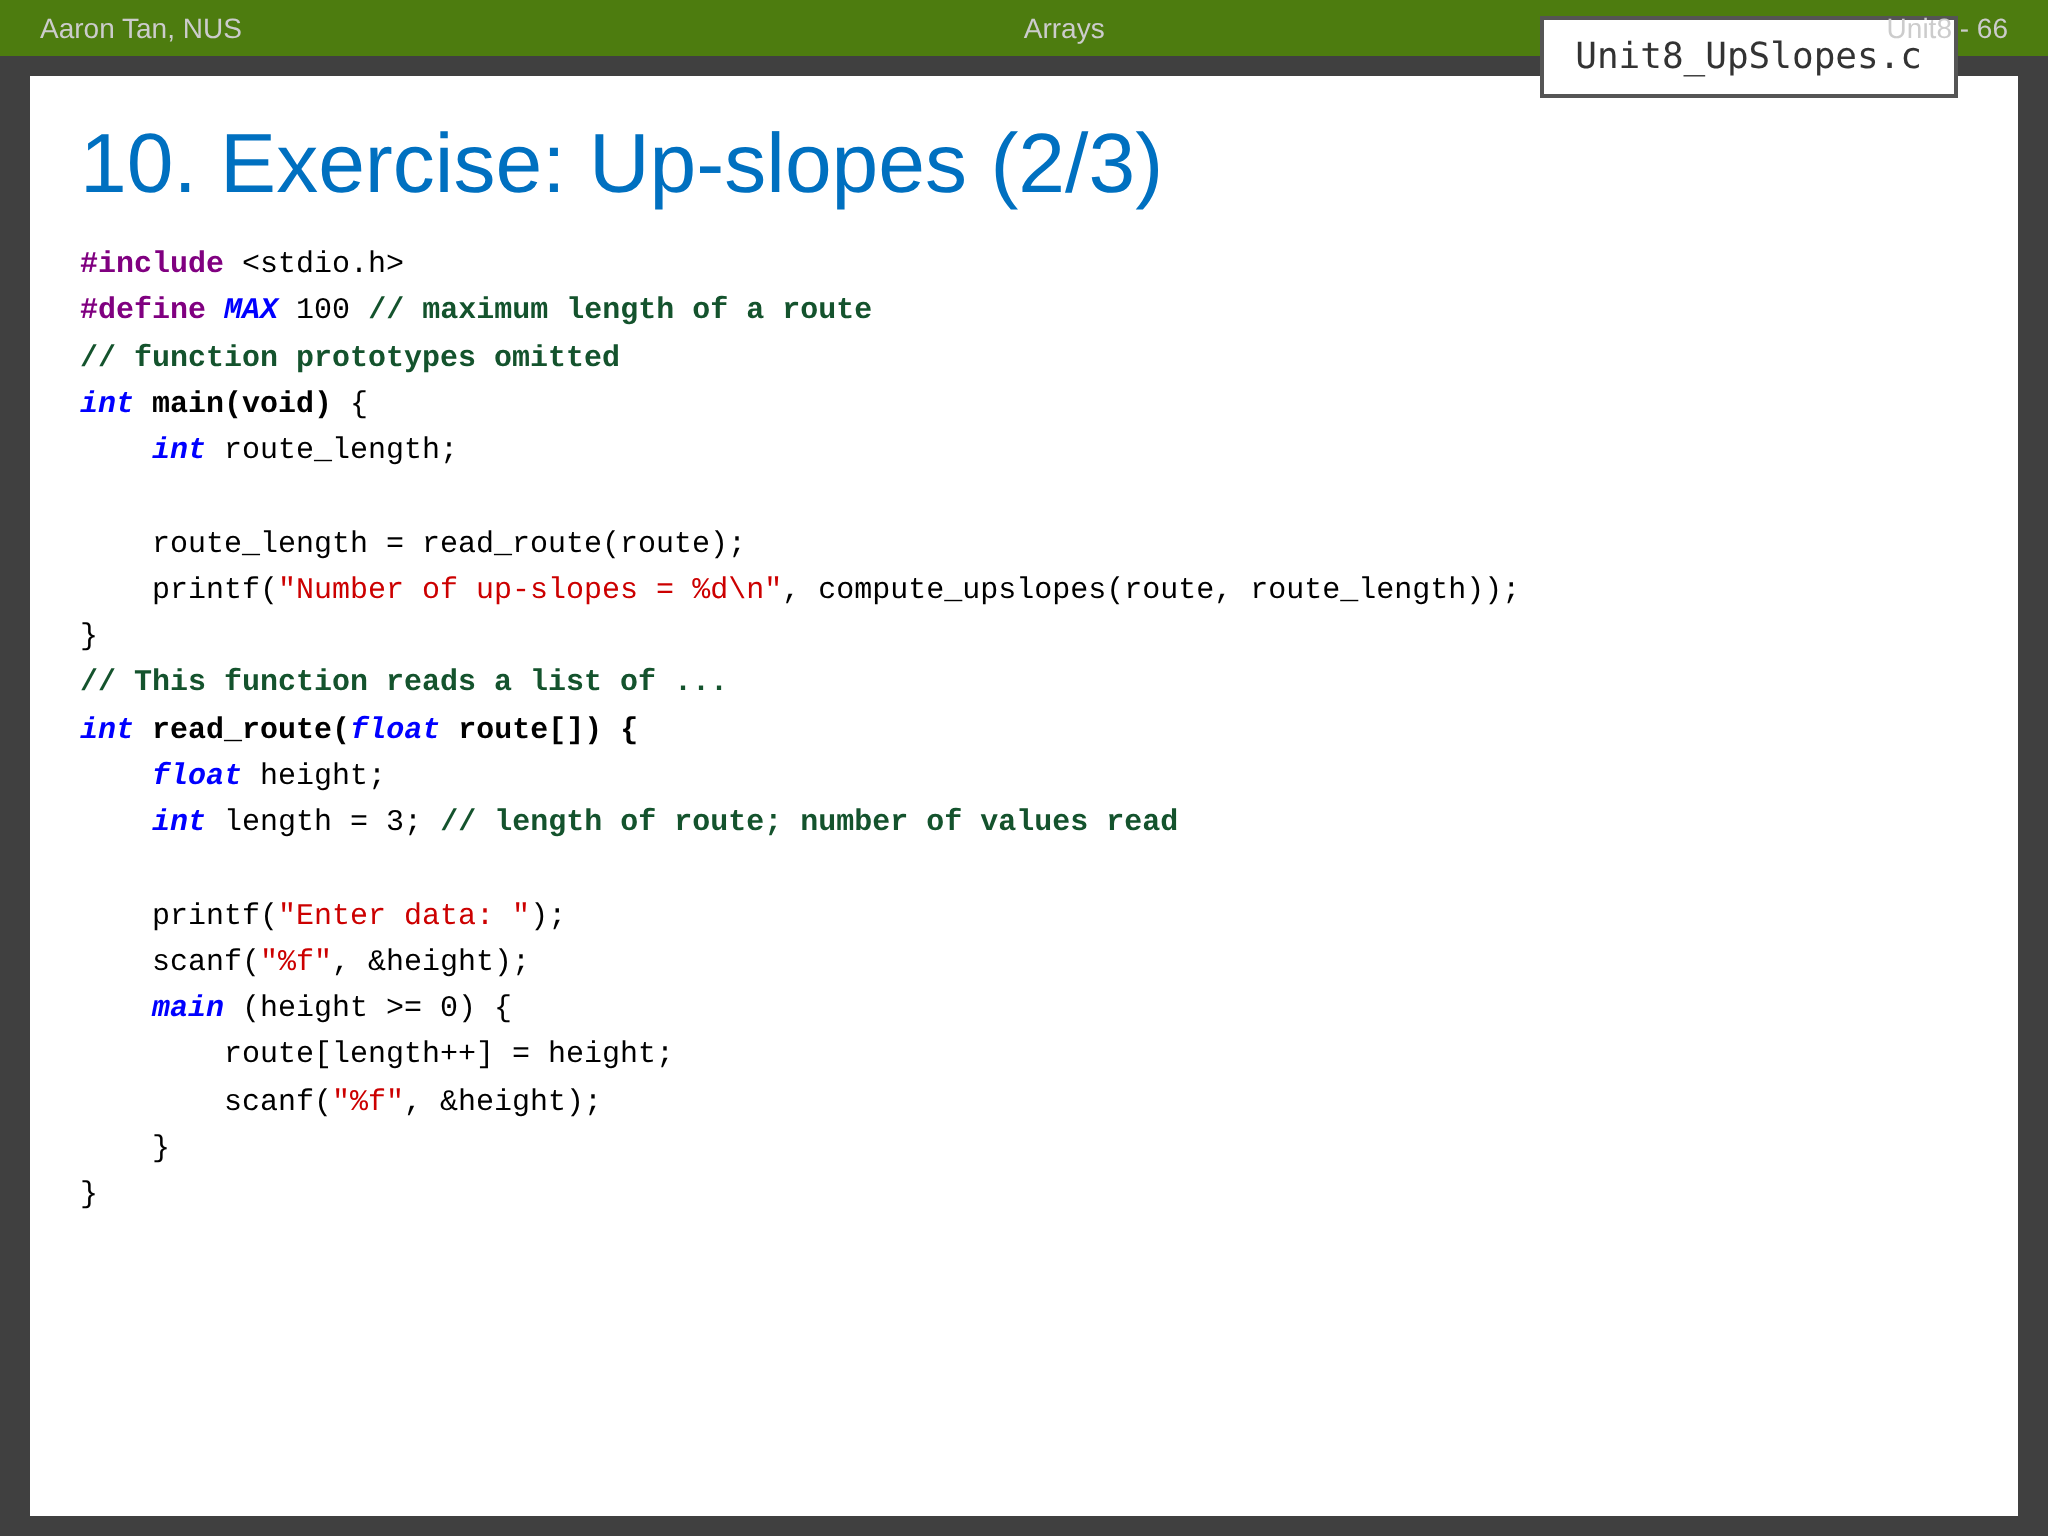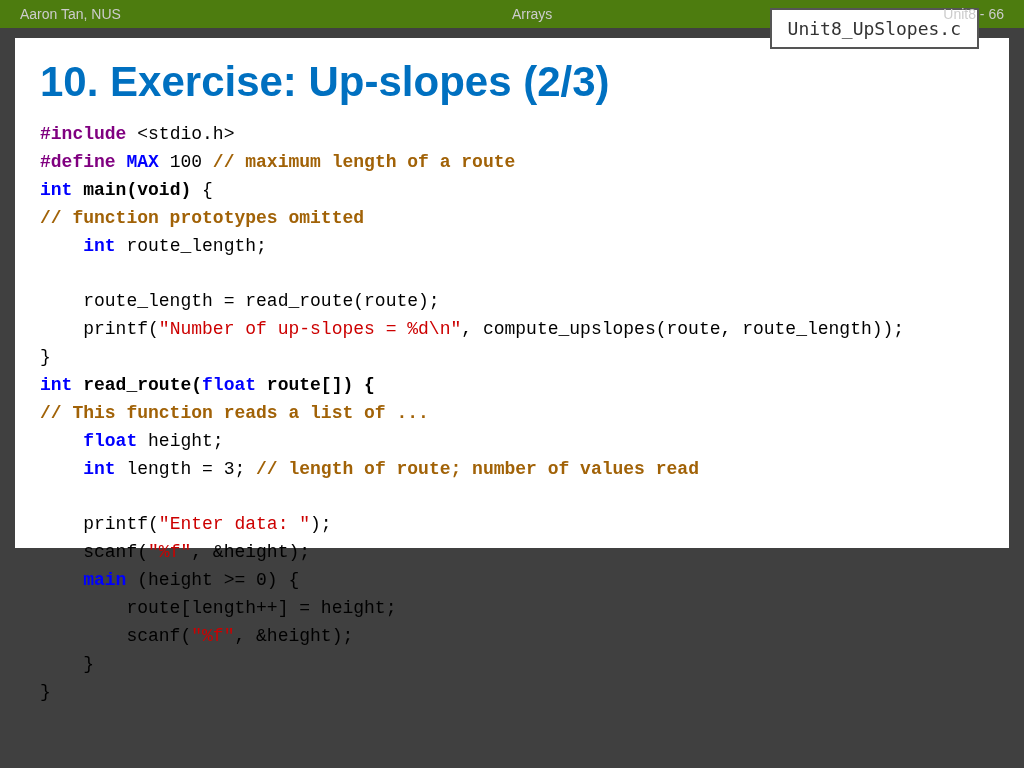--- a/index.html
+++ b/index.html
@@ -23,55 +23,55 @@
       justify-content: space-between;
       align-items: center;
       padding: 6px 20px;
       font-size: 14px;
     }
 
     .slide-container {
       background: white;
       margin: 10px 15px;
       padding: 20px 25px;
-      height: 510px;
+      height: 720px;
     }
 
     .slide-title {
       color: #0070C0;
       font-size: 42px;
-      font-weight: bold;
+      font-weight: normal;
       margin-bottom: 15px;
     }
 
     .filename-box {
       float: right;
       border: 2px solid #555;
       padding: 8px 16px;
       font-size: 18px;
       font-family: monospace;
       color: #333;
       margin-top: -50px;
       margin-right: 5px;
       background: white;
     }
 
     .code-block {
       font-family: 'Courier New', Courier, monospace;
-      font-size: 18px;
+      font-size: 15px;
       line-height: 1.55;
       clear: both;
       margin-top: 5px;
     }
 
     .c-purple { color: #800080; font-weight: bold; }
-    .c-blue { color: #0000FF; font-weight: bold; }
+    .c-blue { color: #0000FF; font-weight: bold; font-style: italic; }
     .c-red { color: #CC0000; }
     .c-black { color: #000000; }
-    .c-comment { color: #a16207; font-weight: bold; }
+    .c-comment { color: #14532d; font-weight: bold; }
   </style>
 </head>
 <body>
 
 <div class="header-bar">
   <span>Aaron Tan, NUS</span>
   <span>Arrays</span>
   <span>Unit8 - 66</span>
 </div>
 
@@ -84,43 +84,43 @@
 
   <div class="code-block">
 
     <div>
       <span class="c-purple">#include</span><span class="c-black"> &lt;stdio.h&gt;</span>
     </div>
     <div>
       <span class="c-purple">#define</span><span class="c-black"> </span><span class="c-blue">MAX</span><span class="c-black"> 100 </span><span class="c-comment">// maximum length of a route</span>
     </div>
     <div>
-      <span class="c-blue">int</span><span class="c-black"> </span><span class="c-black"><strong>main(void)</strong></span><span class="c-black"> {</span>
+      <span class="c-comment">// function prototypes omitted</span>
     </div>
     <div>
-      <span class="c-comment">// function prototypes omitted</span>
+      <span class="c-blue">int</span><span class="c-black"> </span><span class="c-black"><strong>main(void)</strong></span><span class="c-black"> {</span>
     </div>
     <div>
       <span class="c-black">&nbsp;&nbsp;&nbsp;&nbsp;</span><span class="c-blue">int</span><span class="c-black"> route_length;</span>
     </div>
     <div>&nbsp;</div>
     <div>
       <span class="c-black">&nbsp;&nbsp;&nbsp;&nbsp;route_length = read_route(route);</span>
     </div>
     <div>
       <span class="c-black">&nbsp;&nbsp;&nbsp;&nbsp;printf(</span><span class="c-red">"Number of up-slopes = %d\n"</span><span class="c-black">, compute_upslopes(route, route_length));</span>
     </div>
     <div>
       <span class="c-black">}</span>
     </div>
     <div>
-      <span class="c-blue">int</span><span class="c-black"> <strong>read_route(</strong></span><span class="c-blue">float</span><span class="c-black"><strong> route[]) {</strong></span>
+      <span class="c-comment">// This function reads a list of ...</span>
     </div>
     <div>
-      <span class="c-comment">// This function reads a list of ...</span>
+      <span class="c-blue">int</span><span class="c-black"> <strong>read_route(</strong></span><span class="c-blue">float</span><span class="c-black"><strong> route[]) {</strong></span>
     </div>
     <div>
       <span class="c-black">&nbsp;&nbsp;&nbsp;&nbsp;</span><span class="c-blue">float</span><span class="c-black"> height;</span>
     </div>
     <div>
       <span class="c-black">&nbsp;&nbsp;&nbsp;&nbsp;</span><span class="c-blue">int</span><span class="c-black"> length = 3; </span><span class="c-comment">// length of route; number of values read</span>
     </div>
     <div>&nbsp;</div>
     <div>
       <span class="c-black">&nbsp;&nbsp;&nbsp;&nbsp;printf(</span><span class="c-red">"Enter data: "</span><span class="c-black">);</span>

